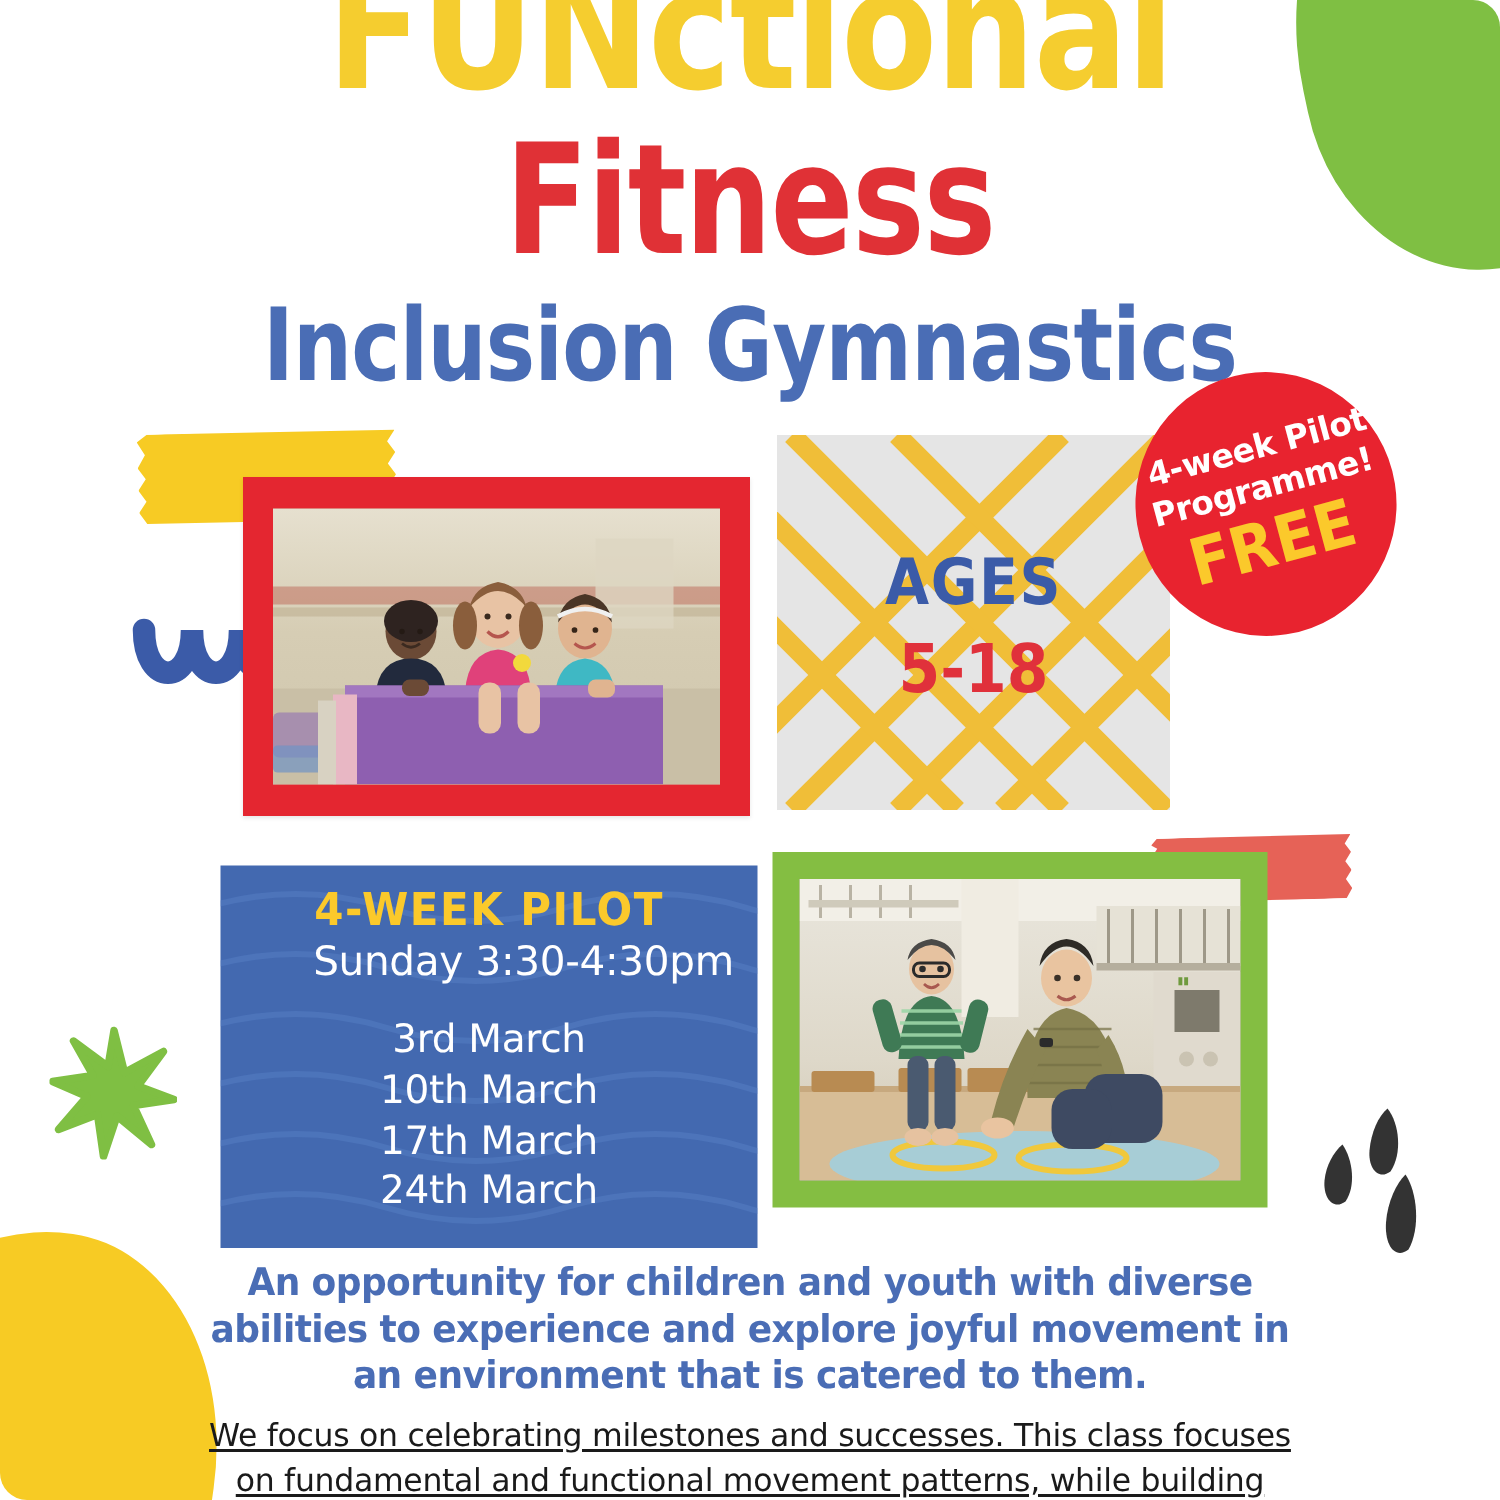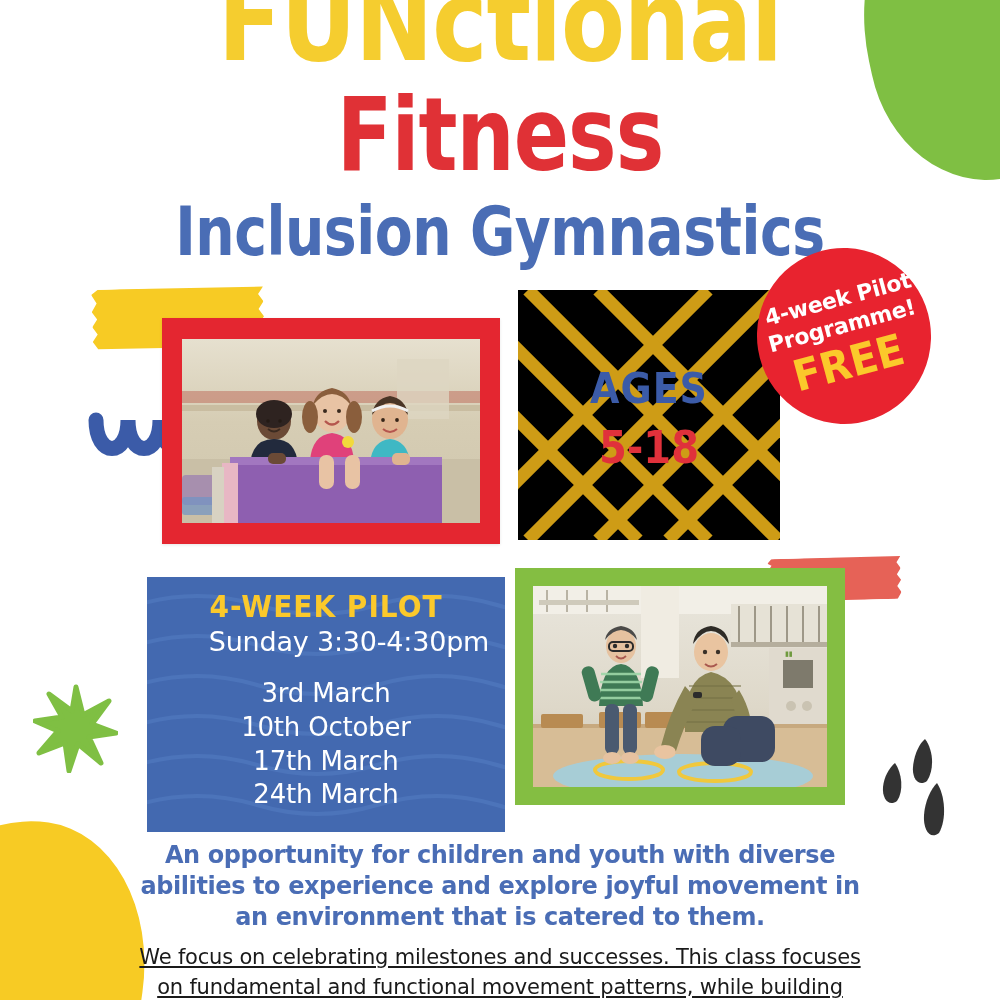--- a/index.html
+++ b/index.html
@@ -9,20 +9,21 @@
   }
   body {
     font-family: "Liberation Sans", sans-serif;
   }
   #poster {
     position: relative;
     width: 1000px;
     height: 1000px;
     background: #ffffff;
     overflow: hidden;
+    border-radius: 18px;
   }
 
   
   .blob-green-tr {
     position: absolute;
     top: -120px;
     right: -95px;
     width: 230px;
     height: 300px;
     background: #7FBF43;
@@ -192,21 +193,21 @@
     background: #b9b2a4;
   }
 
   
   .ages-box {
     position: absolute;
     left: 518px;
     top: 290px;
     width: 262px;
     height: 250px;
-    background: #000000;
+    background: #e5e5e5;
     overflow: hidden;
     z-index: 4;
   }
   .ages-pattern {
     position: absolute;
     inset: 0;
     opacity: 1;
   }
   .ages-text {
     position: absolute;
@@ -467,21 +468,21 @@
         <path d="M-10 148 Q50 130 110 148 T230 148 T350 148 T470 148"></path>
         <path d="M-10 188 Q50 170 110 188 T230 188 T350 188 T470 188"></path>
         <path d="M-10 228 Q50 210 110 228 T230 228 T350 228 T470 228"></path>
       </g>
     </svg>
     <div class="sched-content">
       <span class="sched-title">4-WEEK PILOT</span>
       <span class="sched-time">Sunday 3:30-4:30pm</span>
       <div class="sched-dates">
         <span class="sched-date">3rd March</span>
-        <span class="sched-date">10th October</span>
+        <span class="sched-date">10th March</span>
         <span class="sched-date">17th March</span>
         <span class="sched-date">24th March</span>
       </div>
     </div>
   </div>
 
   <div class="photo2-frame">
     <div class="photo2-inner">
       <svg width="294" height="201" viewBox="0 0 294 201" preserveAspectRatio="xMidYMid slice">
         <defs>

